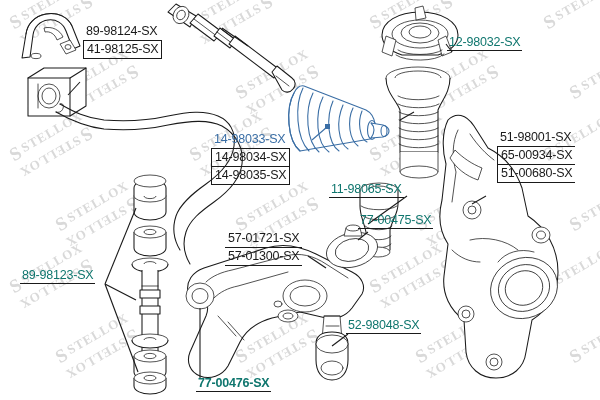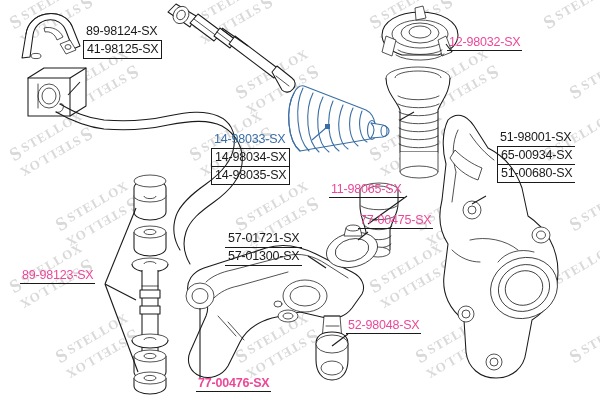--- a/index.html
+++ b/index.html
@@ -38,21 +38,21 @@
     line-height:1;
     vertical-align:-3px;
     margin-right:2px;
   }
 
   
   .lbl{
     position:absolute;
     font-family:"Liberation Sans", sans-serif;
     font-size:12.5px;
-    color:#ec4899;
+    color:#0f766e;
     white-space:nowrap;
     line-height:1.12;
     letter-spacing:-0.2px;
   }
   .lbl.single{
     border-bottom:1.4px solid #1a1a1a;
     padding:0 2px 1px 2px;
   }
   .stack{
     position:absolute;

